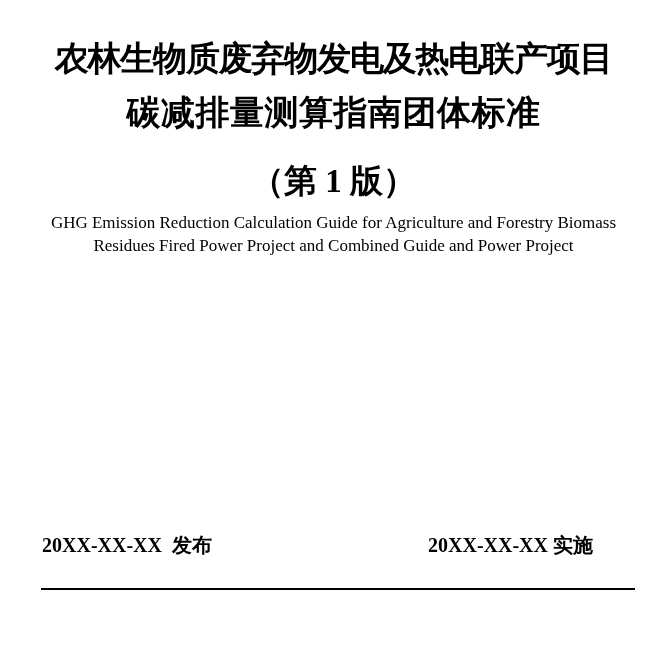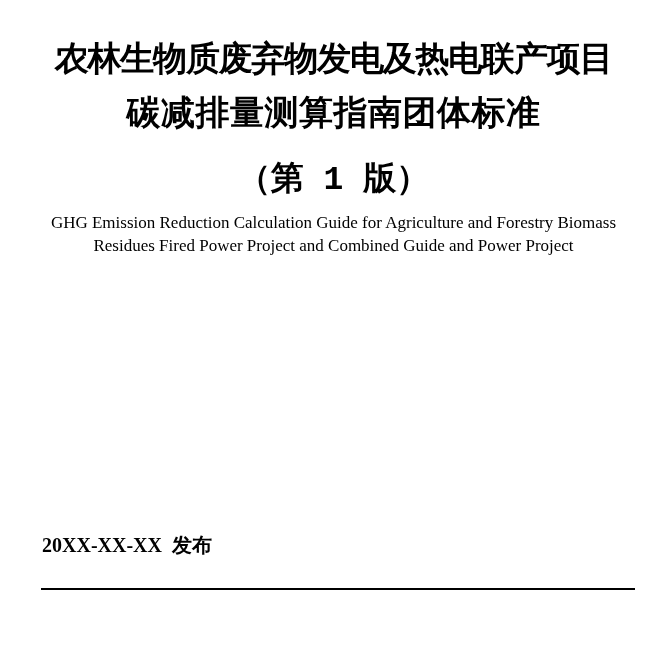--- a/index.html
+++ b/index.html
@@ -35,21 +35,21 @@
   .title-line-2 {
     top: 92px;
     letter-spacing: 0.5px;
   }
   .edition-line {
     position: absolute;
     left: 0;
     right: 0;
     top: 161px;
     text-align: center;
-    font-family: Liberation Mono, monospace;
+    font-family: Liberation Serif, serif;
     font-weight: bold;
     font-size: 33px;
     line-height: 40px;
     color: #000000;
     white-space: nowrap;
   }
   .subtitle-en {
     position: absolute;
     left: 0;
     right: 0;
@@ -100,17 +100,18 @@
 
   <div class="edition-line">（第 1 版）</div>
 
   <div class="subtitle-en">
     <div class="en-line">GHG Emission Reduction Calculation Guide for Agriculture and Forestry Biomass</div>
     <div class="en-line">Residues Fired Power Project and Combined Guide and Power Project</div>
   </div>
 
   <div class="dates-row">
     <span class="date-label">20XX-XX-XX  发布</span>
+    <span class="date-label">20XX-XX-XX 实施</span>
   </div>
 
   <div class="separator-rule"></div>
 
 </div>
 
 </body></html>

